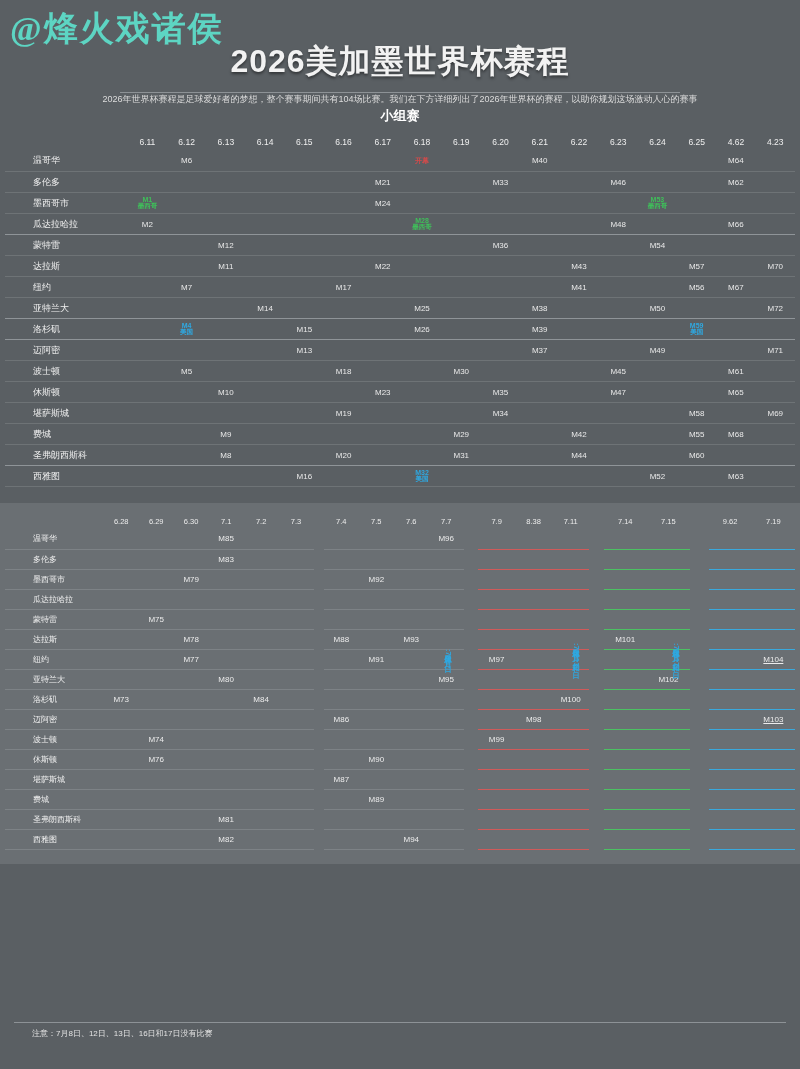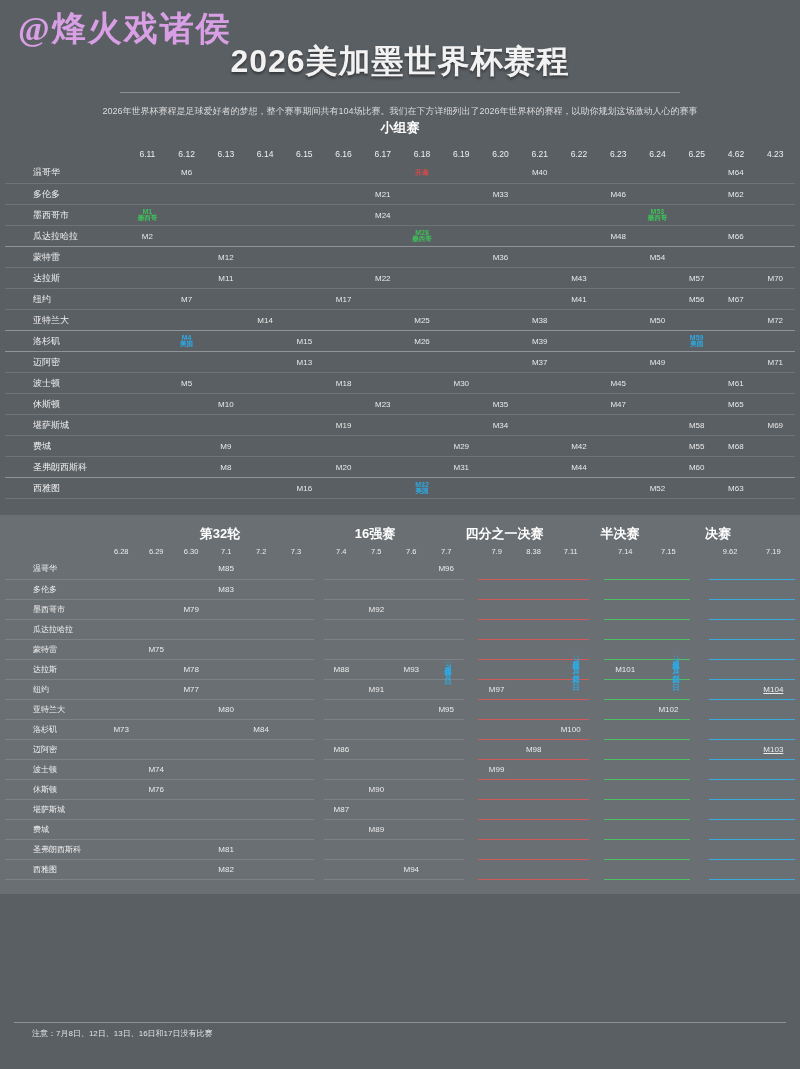--- a/index.html
+++ b/index.html
@@ -5,38 +5,38 @@
   html,body{margin:0;padding:0;}
   body{
     width:800px;height:1069px;
     background:#5a5f63;
     font-family:"Liberation Sans","DejaVu Sans",sans-serif;
     color:#e8e8e8;
     overflow:hidden;
     position:relative;
   }
   .watermark{
-    position:absolute;left:18px;top:6px;
+    position:absolute;left:10px;top:6px;
     font-family:"Liberation Serif","DejaVu Serif",serif;
-    font-size:34px;font-weight:bold;color:#f0abfc;opacity:.85;
+    font-size:34px;font-weight:bold;color:#5eead4;opacity:.85;
     letter-spacing:2px;white-space:nowrap;
   }
   .title{
     text-align:center;
     font-size:32px;font-weight:bold;color:#f2f2f2;
     letter-spacing:1px;
     padding-top:40px;
     text-shadow:0 2px 3px rgba(0,0,0,.45);
   }
   .title-rule{
     width:560px;height:1px;background:#8d9296;margin:8px auto 0;
   }
   .subtitle{
     text-align:center;font-size:9px;color:#dcdcdc;
-    margin-top:12px;padding:0 88px;line-height:1.5;
+    padding:0 88px;line-height:1.5;
   }
   .section-label{
     text-align:center;font-weight:bold;font-size:13px;color:#fff;
   }
   
   .grid-wrap{position:relative;margin-top:8px;}
   table.sched{
     border-collapse:collapse;
     width:790px;
     margin:0 auto;
@@ -478,28 +478,20 @@
           <td><span class="m">M52</span></td>
           <td></td>
           <td><span class="m">M63</span></td>
           <td></td>
         </tr>
       </tbody>
   </table>
 </div>
 
 <div class="ko">
-  <div class="ko-heads">
-    <div style="width:122px"></div>
-    <div class="ko-head" style="width:186px">第32轮</div>
-    <div class="ko-head" style="width:124px">16强赛</div>
-    <div class="ko-head" style="width:135px">四分之一决赛</div>
-    <div class="ko-head" style="width:96px">半决赛</div>
-    <div class="ko-head" style="width:100px">决赛</div>
-  </div>
 
   <table class="ko-table">
     <colgroup>
       <col style="width:96px">
       <col span="6" style="width:34px">
       <col style="width:10px">
       <col span="4" style="width:34px">
       <col style="width:14px">
       <col span="3" style="width:36px">
       <col style="width:14px">

